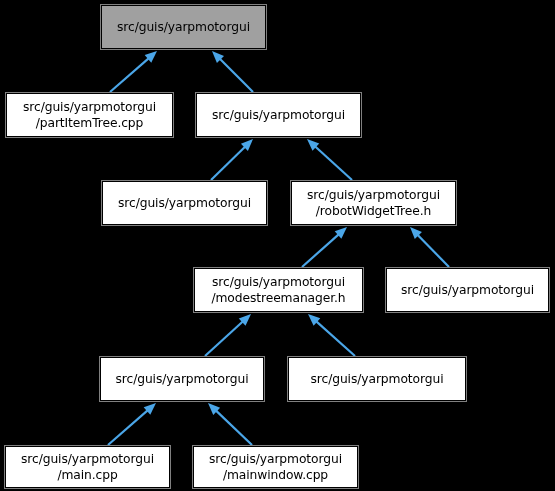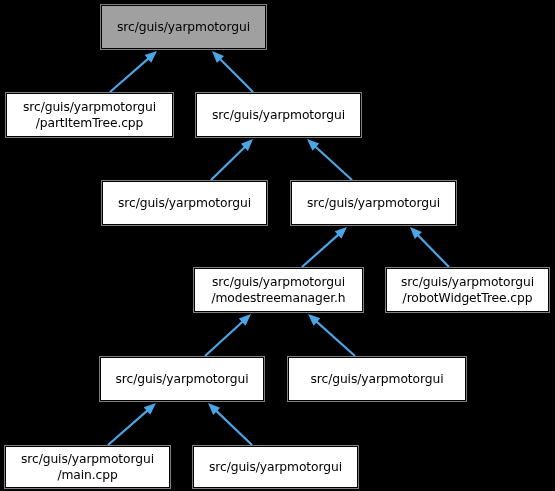--- a/index.html
+++ b/index.html
@@ -78,35 +78,36 @@
       <span class="l2">/partItemTree.cpp</span>
     </div>
     <div class="node plain" style="left: 196px; top: 93px; width: 165px; height: 44px; background: rgb(255, 255, 255); outline-color: rgb(128, 128, 128);">
       <span class="l1">src/guis/yarpmotorgui</span>
     </div>
     <div class="node plain" style="left: 102px; top: 181px; width: 165px; height: 44px; background: rgb(255, 255, 255); outline-color: rgb(128, 128, 128);">
       <span class="l1">src/guis/yarpmotorgui</span>
     </div>
     <div class="node plain" style="left: 291px; top: 181px; width: 165px; height: 44px; background: rgb(255, 255, 255); outline-color: rgb(128, 128, 128);">
       <span class="l1">src/guis/yarpmotorgui</span>
+      <span class="l2">/robotWidgetTree.h</span>
     </div>
     <div class="node plain" style="left: 194px; top: 268px; width: 169px; height: 44px; background: rgb(255, 255, 255); outline-color: rgb(128, 128, 128);">
       <span class="l1">src/guis/yarpmotorgui</span>
       <span class="l2">/modestreemanager.h</span>
     </div>
     <div class="node plain" style="left: 386px; top: 268px; width: 163px; height: 44px; background: rgb(255, 255, 255); outline-color: rgb(128, 128, 128);">
       <span class="l1">src/guis/yarpmotorgui</span>
-      <span class="l2">/robotWidgetTree.cpp</span>
     </div>
     <div class="node plain" style="left: 100px; top: 357px; width: 164px; height: 44px; background: rgb(255, 255, 255); outline-color: rgb(128, 128, 128);">
       <span class="l1">src/guis/yarpmotorgui</span>
     </div>
     <div class="node plain" style="left: 288px; top: 357px; width: 178px; height: 44px; background: rgb(255, 255, 255); outline-color: rgb(128, 128, 128);">
       <span class="l1">src/guis/yarpmotorgui</span>
     </div>
     <div class="node plain" style="left: 5px; top: 446px; width: 165px; height: 42px; background: rgb(255, 255, 255); outline-color: rgb(128, 128, 128);">
       <span class="l1">src/guis/yarpmotorgui</span>
       <span class="l2">/main.cpp</span>
     </div>
     <div class="node plain" style="left: 193px; top: 446px; width: 165px; height: 42px; background: rgb(255, 255, 255); outline-color: rgb(128, 128, 128);">
       <span class="l1">src/guis/yarpmotorgui</span>
+      <span class="l2">/mainwindow.cpp</span>
     </div>
   </div>
 
 </body></html>

